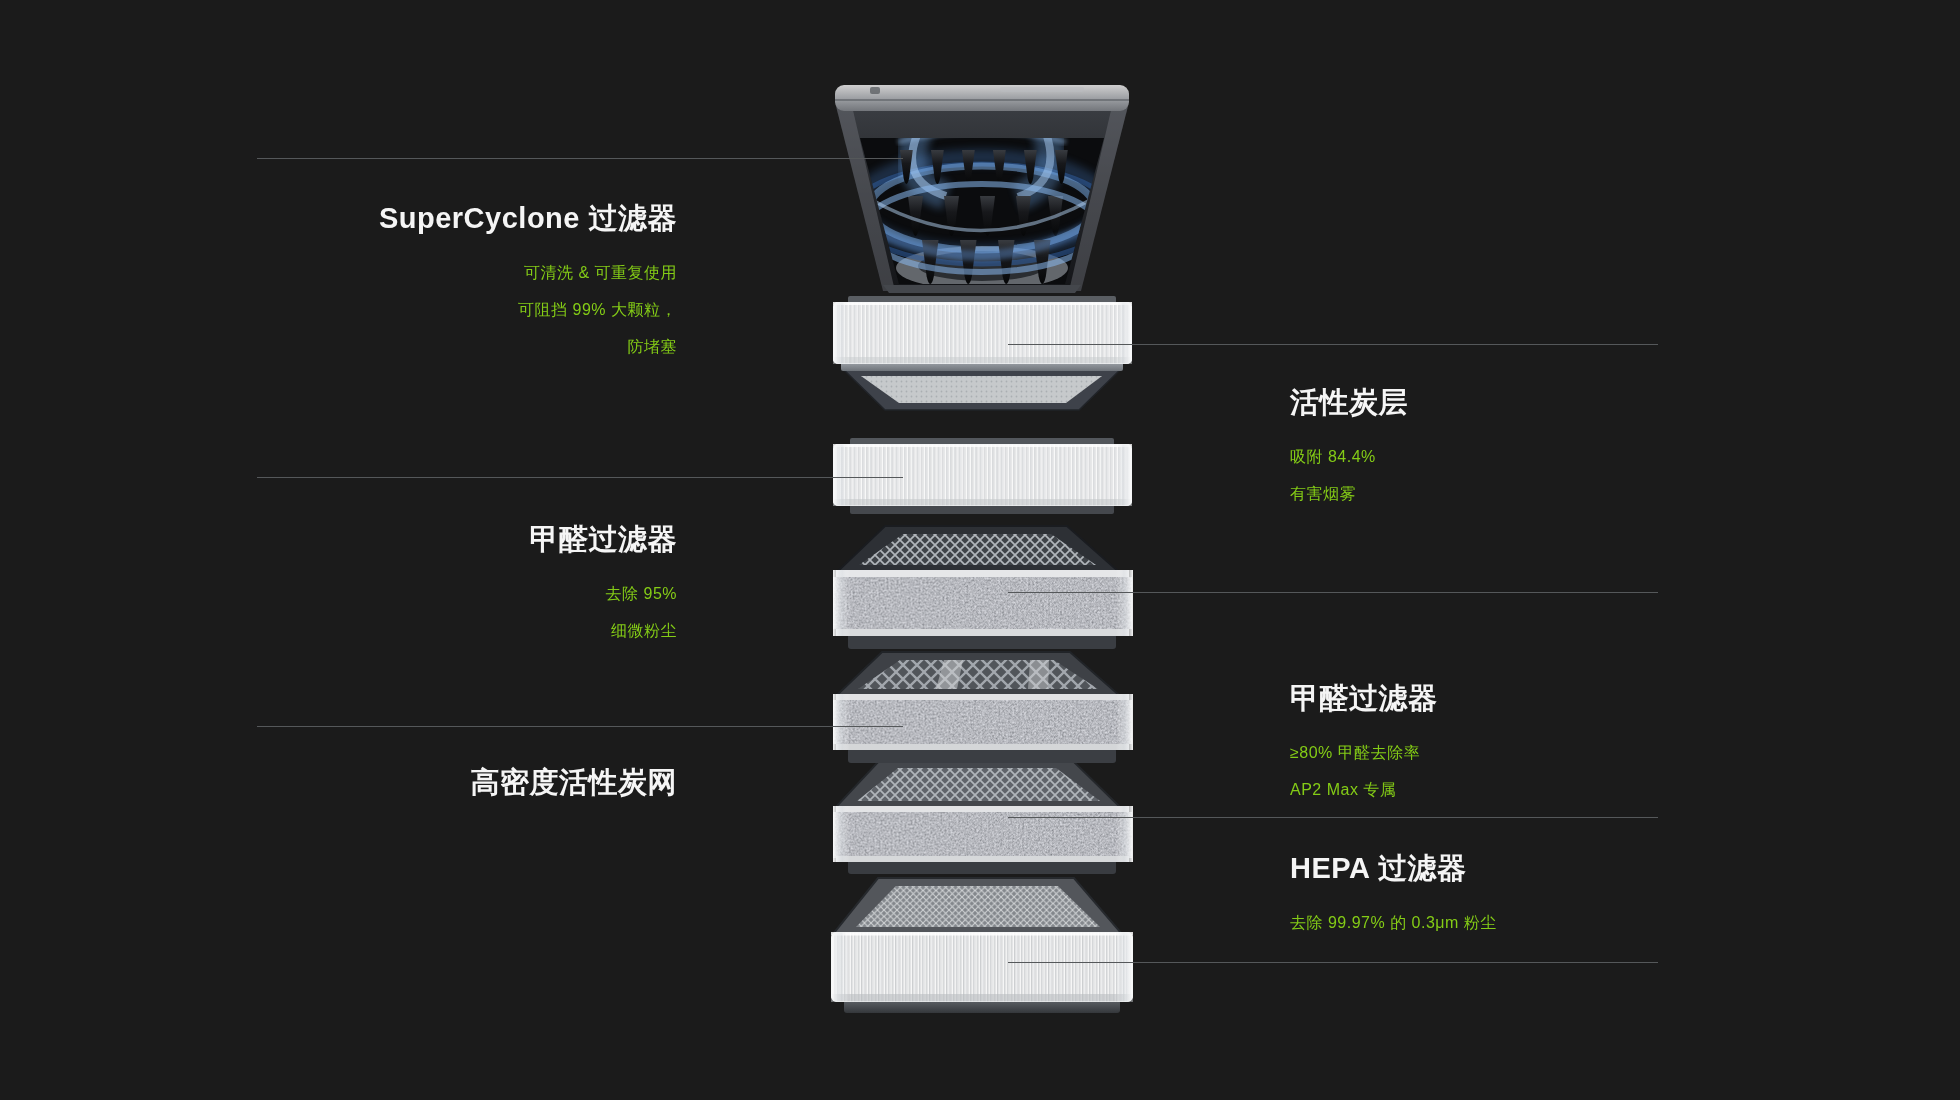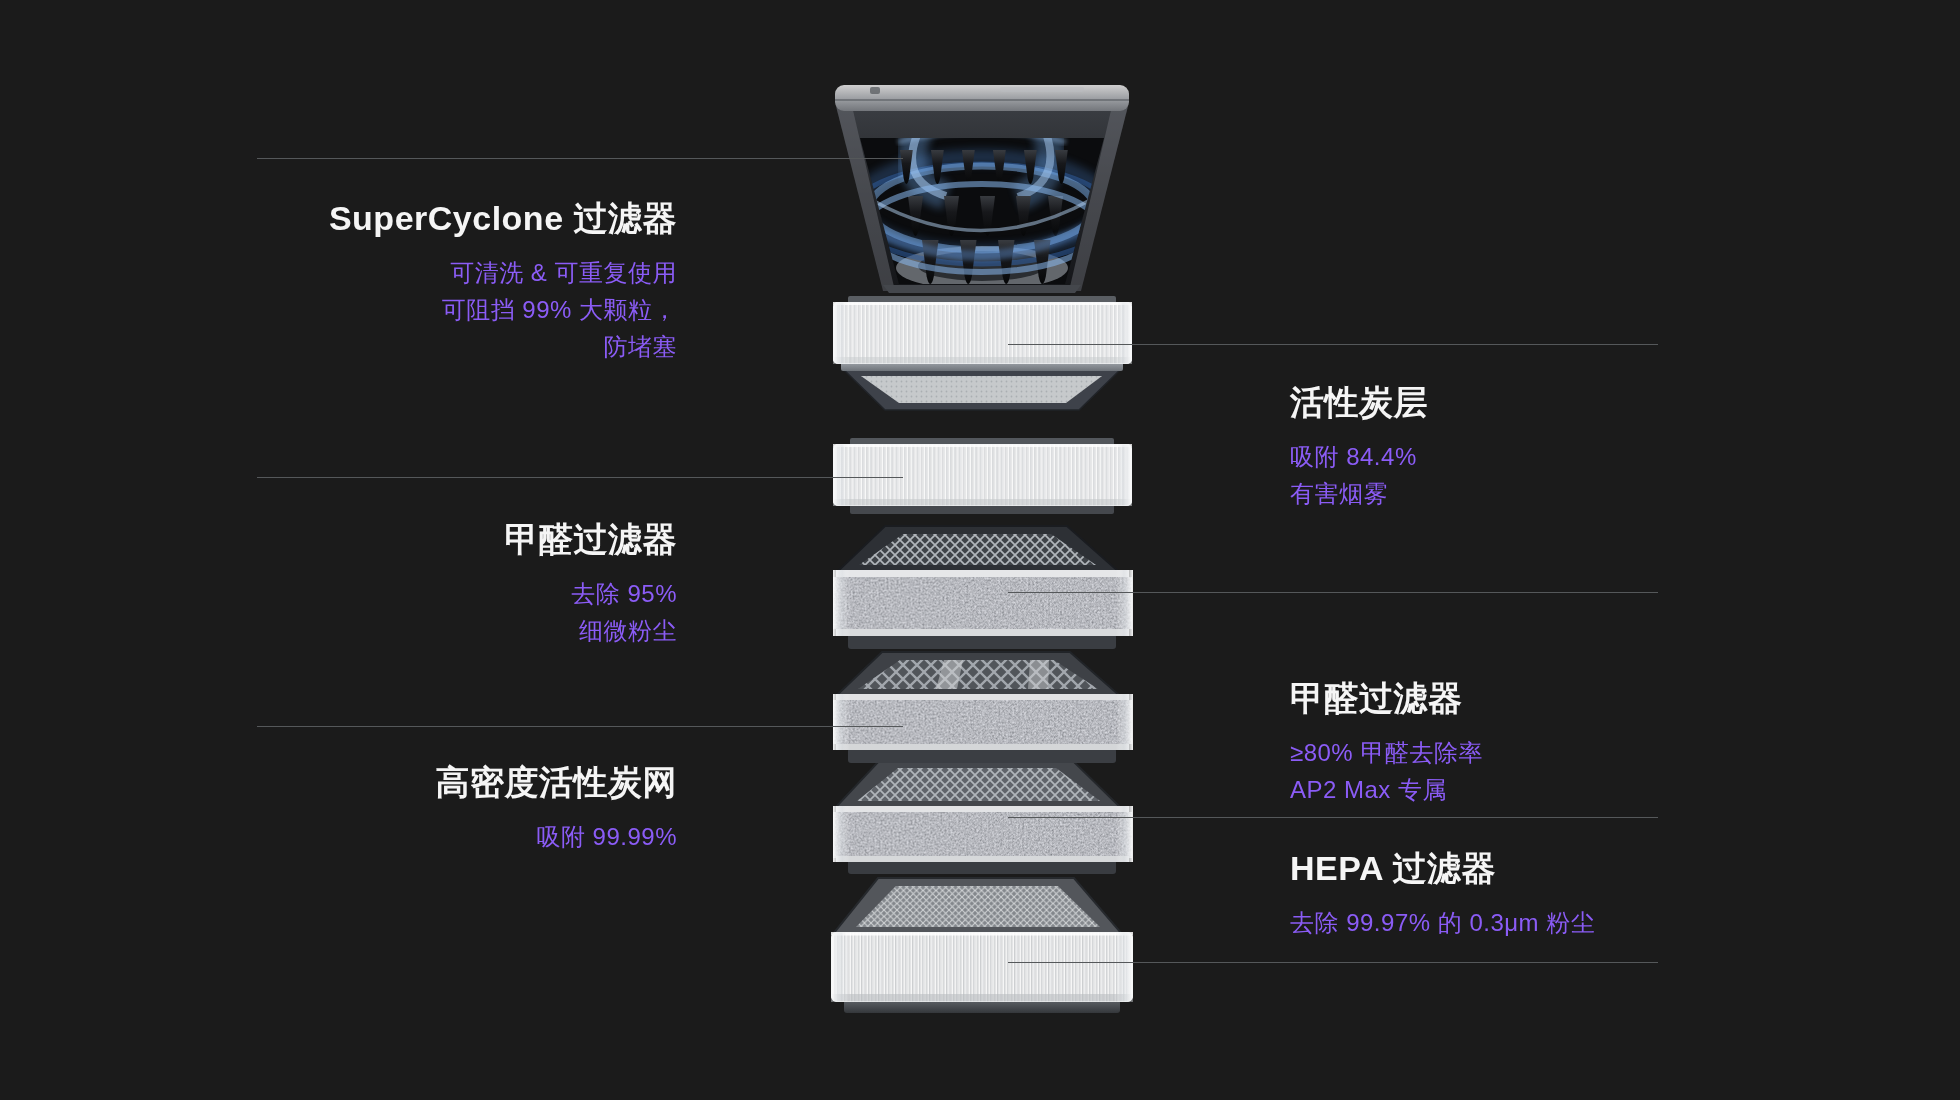--- a/index.html
+++ b/index.html
@@ -2,22 +2,22 @@
 <html><head>
 <meta charset="utf-8">
 <style>
   html,body{margin:0;padding:0;background:#1b1b1b;}
   .canvas{position:relative;width:1960px;height:1100px;background:#1b1b1b;overflow:hidden;
           font-family:"Liberation Sans","DejaVu Sans",sans-serif;}
   .callout{position:absolute;height:1px;background:#55585a;z-index:30;}
   .label{position:absolute;z-index:20;}
   .label.left{right:1283px;text-align:right;}
   .label.right{left:1290px;text-align:left;}
-  .ltitle{font-size:34px;line-height:44px;font-weight:600;color:#f5f5f5;letter-spacing:.5px;margin-bottom:14px;white-space:nowrap;}
-  .lsub{font-size:24px;line-height:37px;color:#8b5cf6;letter-spacing:.5px;white-space:nowrap;}
+  .ltitle{font-size:29px;line-height:44px;font-weight:600;color:#f5f5f5;letter-spacing:.5px;margin-bottom:14px;white-space:nowrap;}
+  .lsub{font-size:16px;line-height:37px;color:#84cc16;letter-spacing:.5px;white-space:nowrap;}
   .stack{position:absolute;left:815px;top:80px;width:345px;height:945px;z-index:10;}
 </style>
 </head>
 <body>
 
 <div class="canvas">
 
   <div class="callout" style="left:257px;top:158px;width:646px;"></div>
   <div class="callout" style="left:257px;top:477px;width:646px;"></div>
   <div class="callout" style="left:257px;top:726px;width:646px;"></div>
@@ -32,21 +32,20 @@
     <div class="lsub">可阻挡 99% 大颗粒，</div>
     <div class="lsub">防堵塞</div>
   </div>
   <div class="label left" style="top:517px">
     <div class="ltitle">甲醛过滤器</div>
     <div class="lsub">去除 95%</div>
     <div class="lsub">细微粉尘</div>
   </div>
   <div class="label left" style="top:760px">
     <div class="ltitle">高密度活性炭网</div>
-    <div class="lsub">吸附 99.99%</div>
   </div>
 
   <div class="label right" style="top:380px">
     <div class="ltitle">活性炭层</div>
     <div class="lsub">吸附 84.4%</div>
     <div class="lsub">有害烟雾</div>
   </div>
   <div class="label right" style="top:676px">
     <div class="ltitle">甲醛过滤器</div>
     <div class="lsub">≥80% 甲醛去除率</div>

